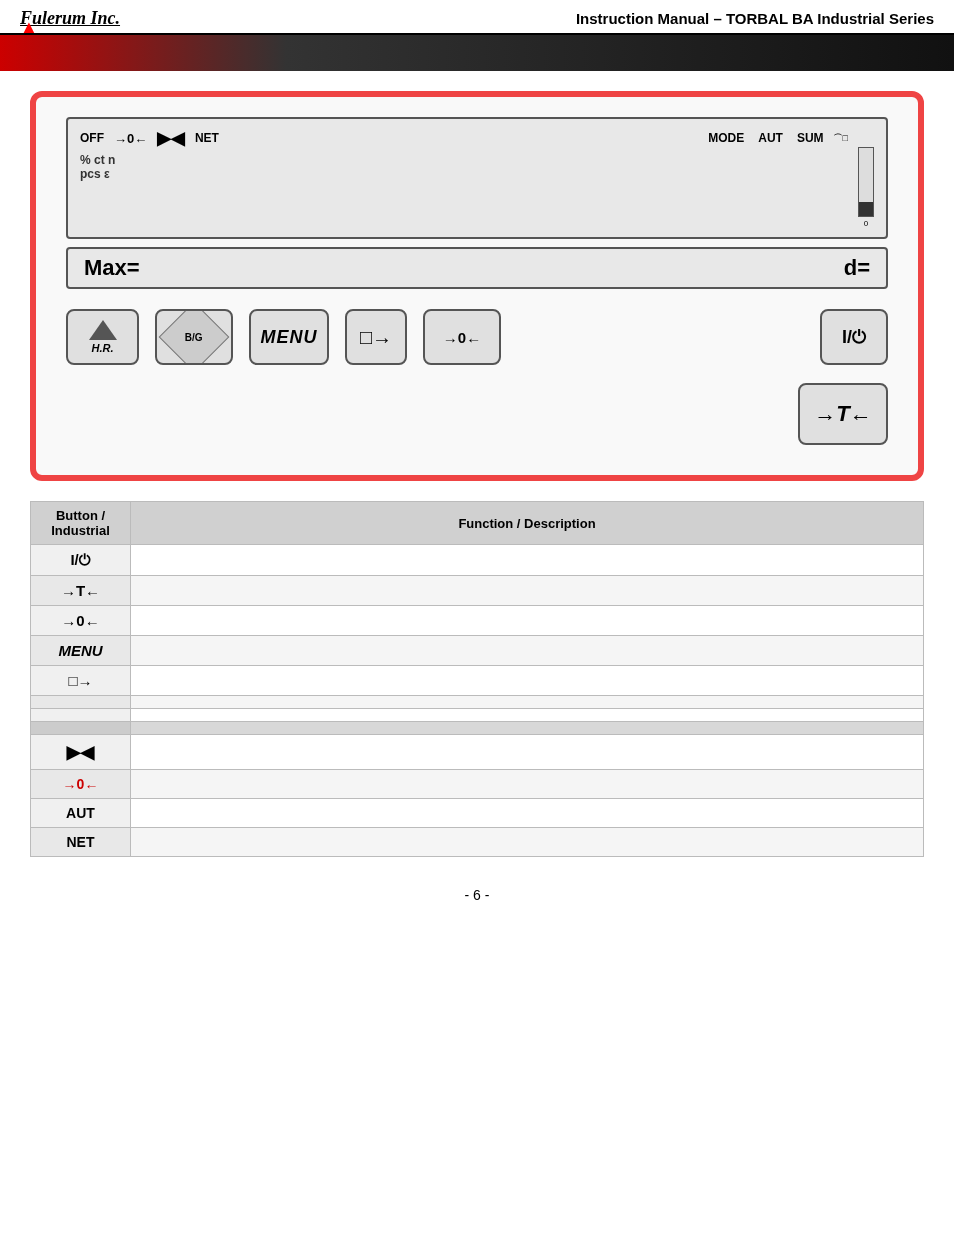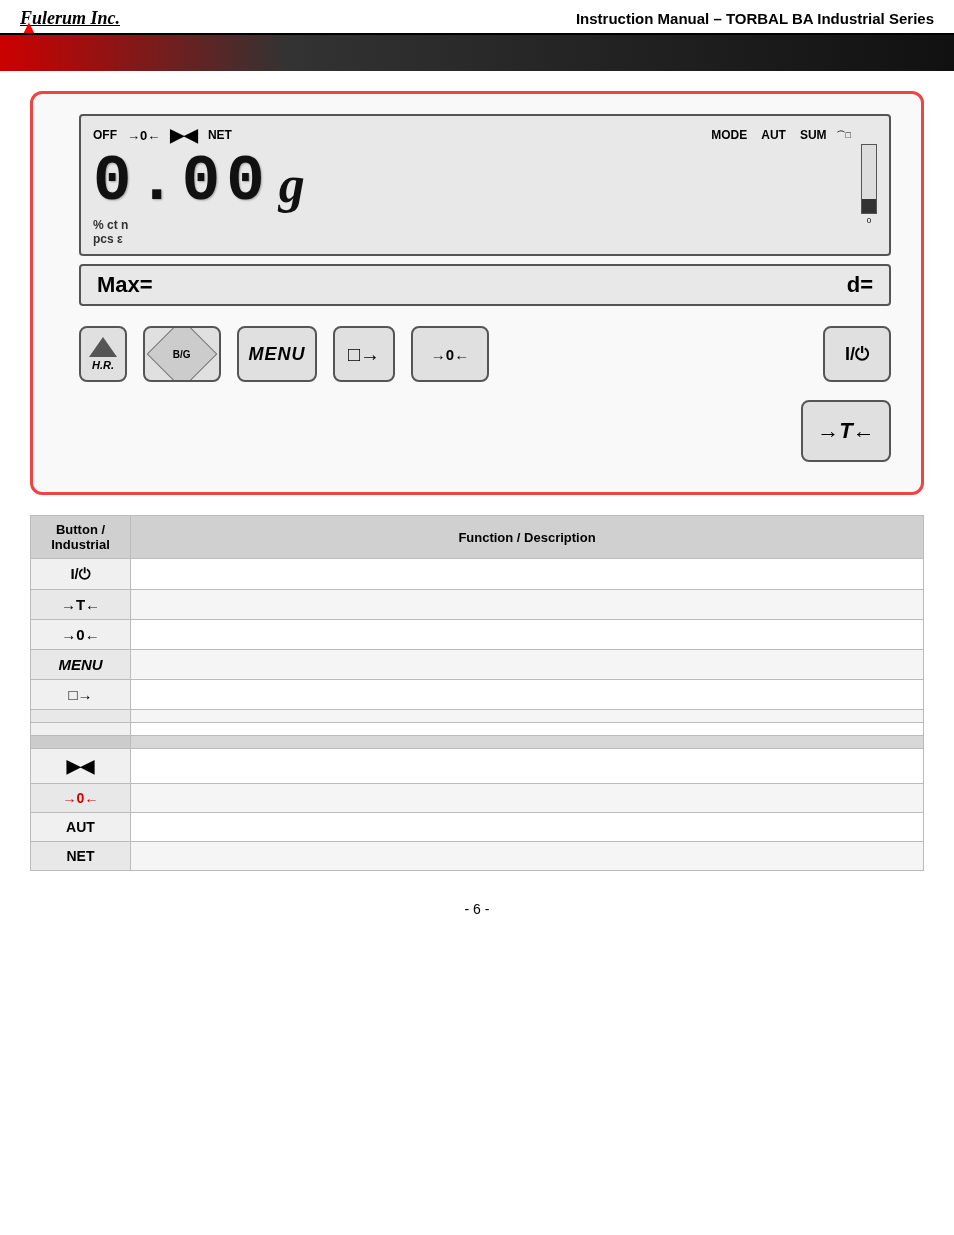--- a/index.html
+++ b/index.html
@@ -45,23 +45,23 @@
       color: red;
       position: absolute;
       left: 20px;
       top: -18px;
       font-size: 18px;
     }
 
     
     .device-wrapper {
       margin: 20px 30px;
-      border: 3px solid #ef4444;
+      border: 6px solid #ef4444;
       border-radius: 12px;
-      padding: 20px 30px 30px 46px;
+      padding: 20px 30px 30px 30px;
       background: #f9f9f9;
     }
 
     
     .display-screen {
       border: 2px solid #555;
       background: #e8e8e8;
       border-radius: 4px;
       padding: 8px 12px;
       margin-bottom: 8px;
@@ -149,21 +149,21 @@
       border-radius: 8px;
       background: #e0e0e0;
       display: flex;
       align-items: center;
       justify-content: center;
       cursor: pointer;
       font-weight: bold;
     }
 
     .btn-hr {
-      width: 48px;
+      width: 73px;
       height: 56px;
       font-size: 13px;
       flex-direction: column;
     }
     .btn-hr-triangle {
       width: 0;
       height: 0;
       border-left: 14px solid transparent;
       border-right: 14px solid transparent;
       border-bottom: 20px solid #555;
@@ -313,24 +313,20 @@
           <span style="font-size:13px;">→0←</span>
           <span style="font-size:18px;">▶◀</span>
           <span>NET</span>
           <span style="flex:1;"></span>
           <span style="margin-right:4px;">MODE</span>
           <span style="margin-right:4px;">AUT</span>
           <span>SUM</span>
           <span style="font-size:9px; vertical-align:super;">⌒□</span>
         </div>
 
-        <div class="display-main-row">
-          <span class="seven-seg">0.00</span>
-          <span class="unit-g">g</span>
-        </div>
 
         <div class="sub-indicators" style="margin-top:4px; font-size:12px; white-space:pre-line;">% ct n
 pcs  ε</div>
       </div>
 
       <div style="display:flex; flex-direction:column; align-items:center; margin-left:10px; margin-top:20px;">
         <div class="bar-graph">
           <div class="bar-fill"></div>
         </div>
         <div style="font-size:8px; text-align:right; margin-top:2px; line-height:1.3;">

